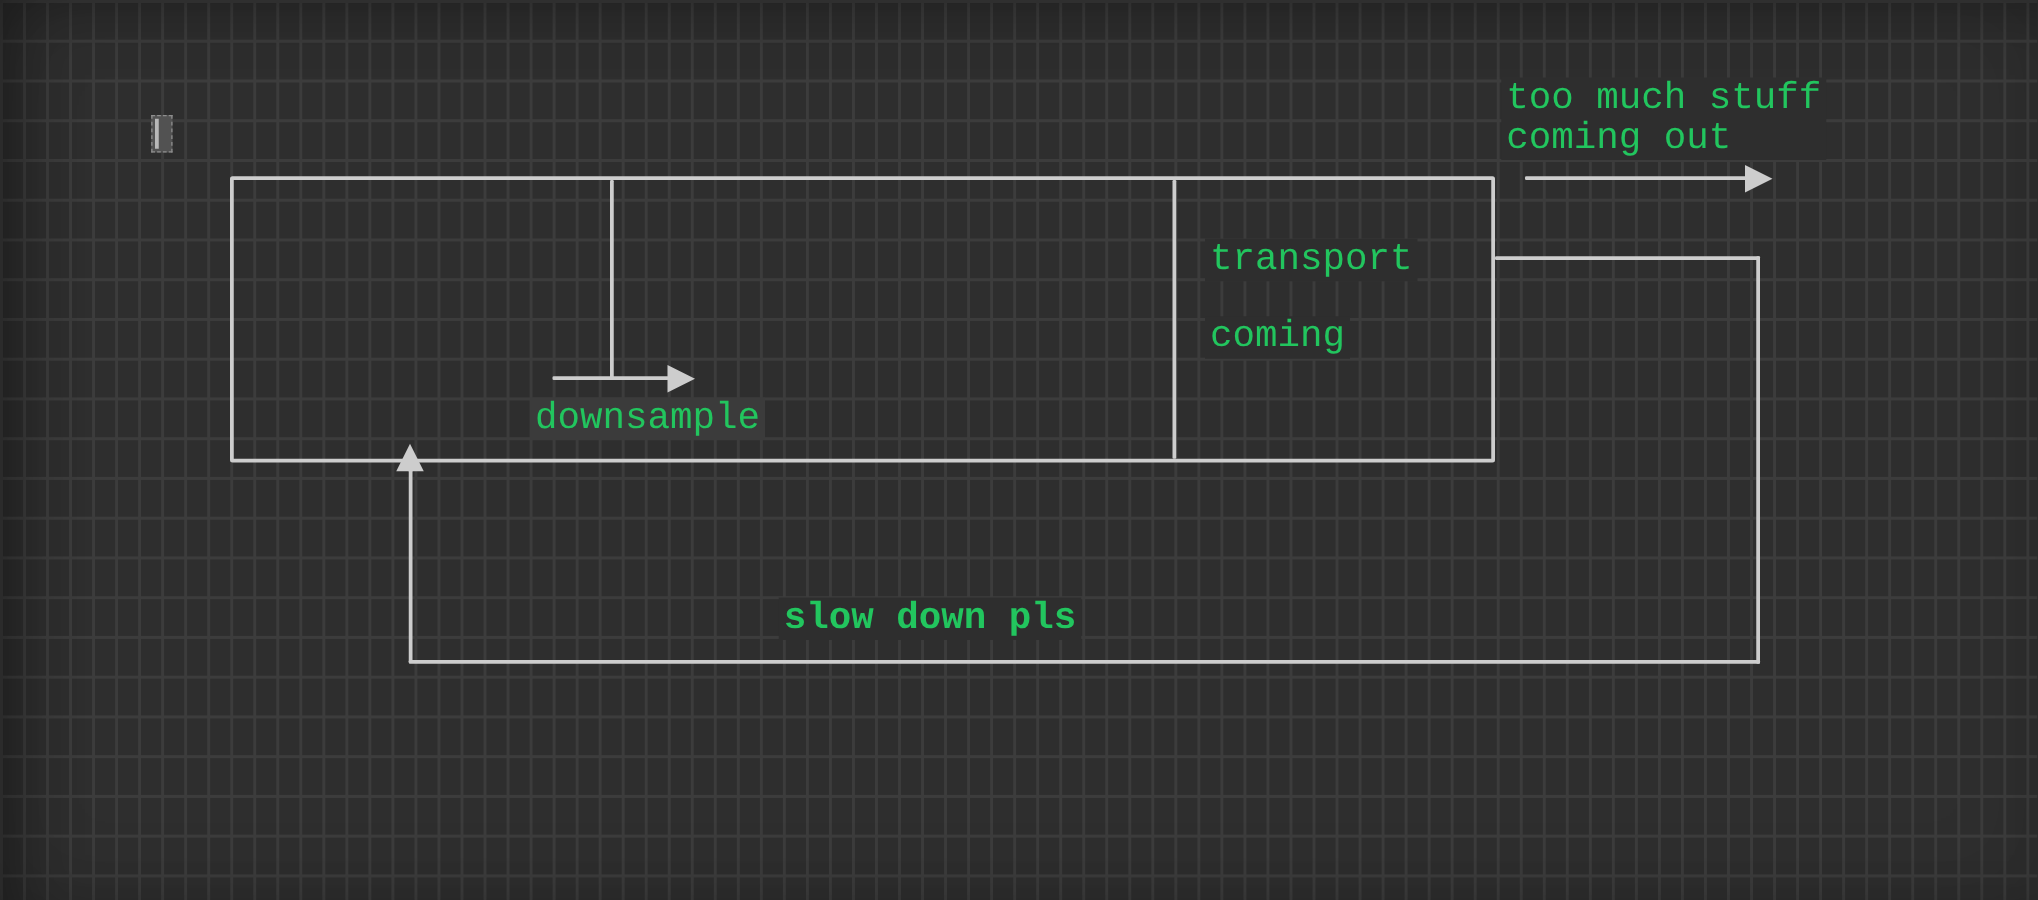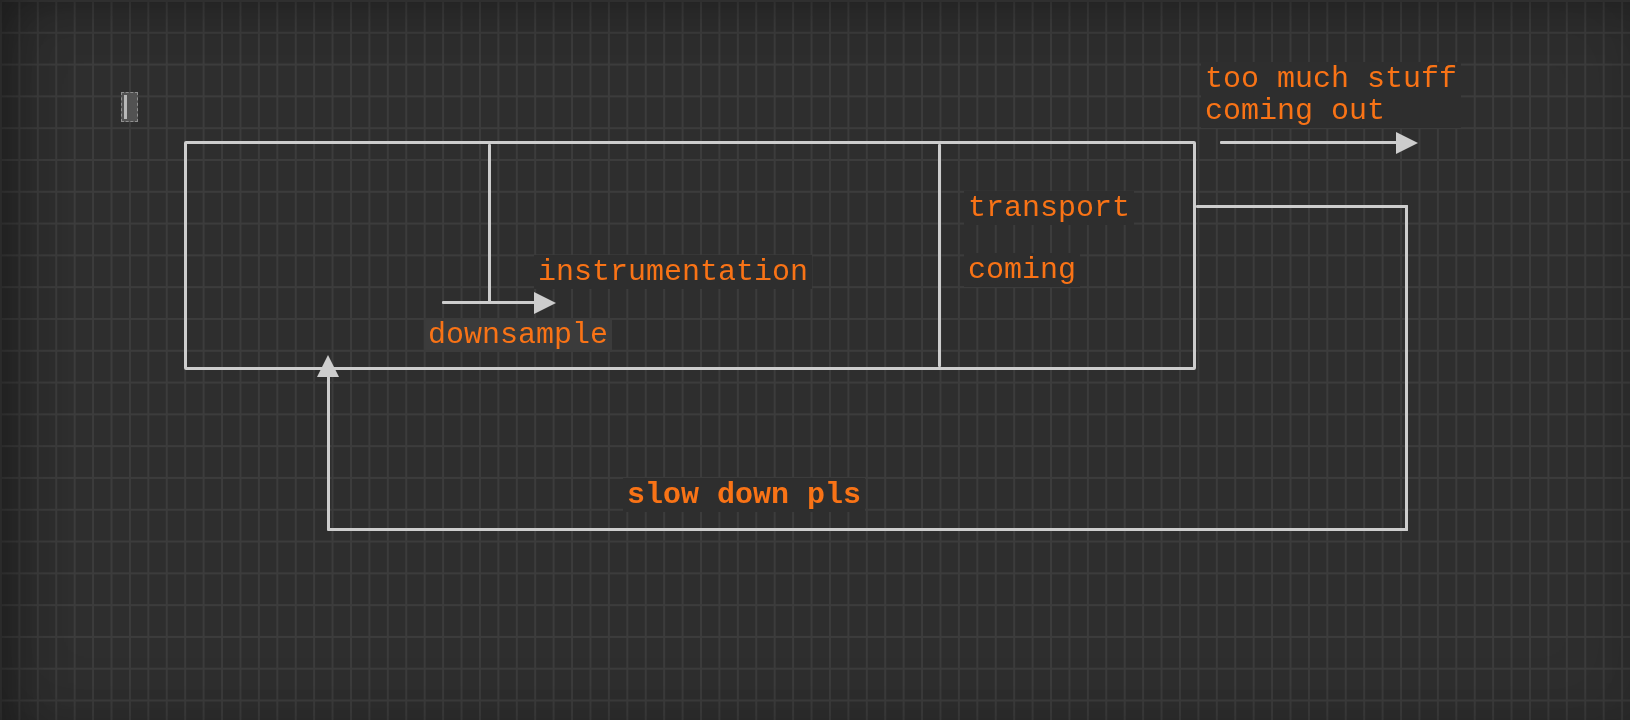--- a/index.html
+++ b/index.html
@@ -52,21 +52,21 @@
   }
   .head-up {
     border-left: 11px solid transparent;
     border-right: 11px solid transparent;
     border-bottom: 22px solid #cdcdcd;
   }
   .label {
     position: absolute;
     font-size: 30px;
     line-height: 32px;
-    color: #f97316;
+    color: #22c55e;
     background: #2e2e2e;   
     padding: 1px 4px;
     white-space: pre-line;
     letter-spacing: 0;
   }
   .label.highlight { background: #3b3b3b; }
   
   #text-cursor {
     position: absolute;
     left: 121px; top: 92px;
@@ -109,21 +109,20 @@
 
   <div class="shape" style="left:0; top:0;">
     <div class="line" style="left:1196px; top:205px; width:212px; height:3px;"></div>
     <div class="line" style="left:1405px; top:205px; width:3px; height:326px;"></div>
     <div class="line" style="left:327px; top:528px; width:1081px; height:3px;"></div>
     <div class="line" style="left:327px; top:376px; width:3px; height:154px;"></div>
     <div class="head head-up" style="left:317px; top:355px;"></div>
   </div>
 
 
-  <div class="label" style="left:534px; top:255px;">instrumentation</div>
 
   <div class="label highlight" style="left:424px; top:318px;">downsample</div>
 
   <div class="label" style="left:964px; top:191px;text-align:center;">transport</div>
 
   <div class="label" style="left:964px; top:253px;">coming</div>
 
   <div class="label" style="left:1201px; top:62px;">too much stuff
 coming out</div>
 

